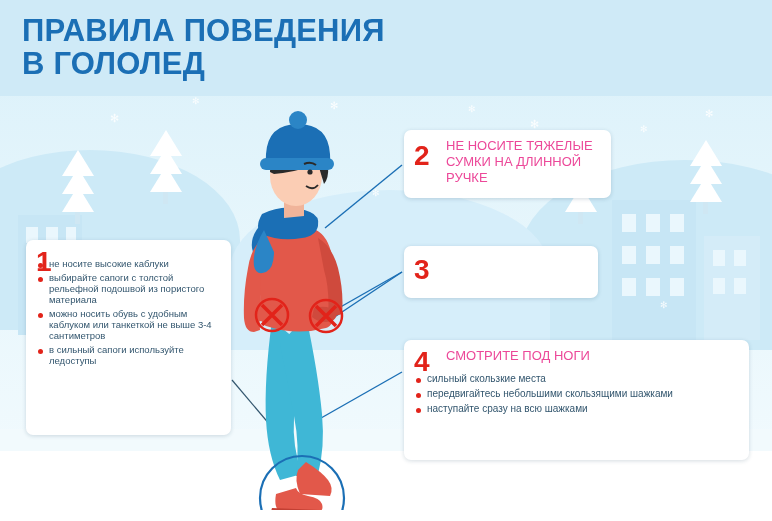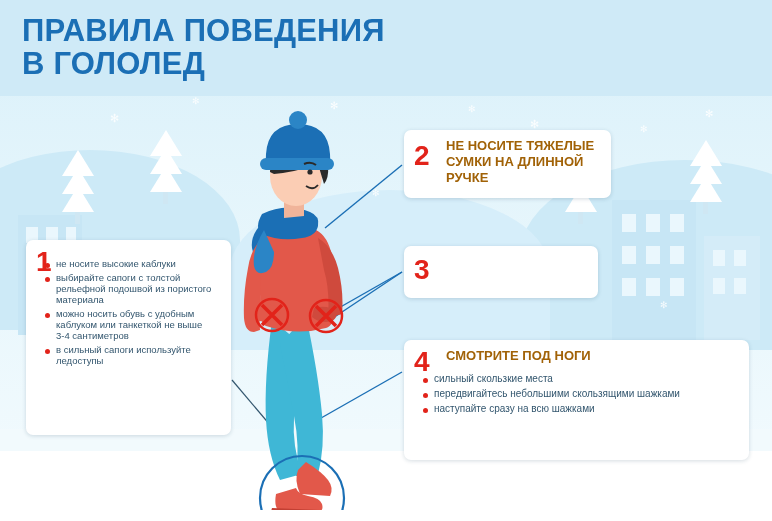--- a/index.html
+++ b/index.html
@@ -28,22 +28,22 @@
   .tree .trunk{position:absolute;width:5px;height:12px;background:#cfe7f3;}
 
   .snowflake{position:absolute;color:#ffffff;opacity:.85;}
 
   
   .title{position:absolute;left:22px;top:14px;color:#1b6fb5;font-weight:bold;font-size:31px;line-height:33px;letter-spacing:.2px;white-space:pre-line;text-transform:uppercase;}
 
   
   .card{position:absolute;background:#ffffff;border-radius:7px;box-shadow:0 1px 4px rgba(20,60,90,.18);padding:8px 12px 10px 12px;box-sizing:border-box;}
   .card .num{position:absolute;color:#e2231a;font-weight:bold;}
-  .card .head{color:#a16207;font-weight:bold;text-transform:uppercase;}
-  .bullets{margin:7px;padding:0;list-style:none;}
+  .card .head{color:#ec4899;font-weight:normal;text-transform:uppercase;}
+  .bullets{margin:0;padding:0;list-style:none;}
   .bullets li{position:relative;padding-left:11px;color:#33566e;margin-bottom:3px;}
   .bullets li:before{content:"";position:absolute;left:0;top:5px;width:5px;height:5px;border-radius:50%;background:#e2231a;}
 
   
   #card1{left:26px;top:240px;width:205px;height:195px;}
   #card1 .num{left:10px;top:6px;font-size:28px;}
   #card1 .head{margin-left:30px;font-size:13px;line-height:15px;}
   #card1 .bullets{margin-top:10px;font-size:9.5px;line-height:11px;}
 
   

